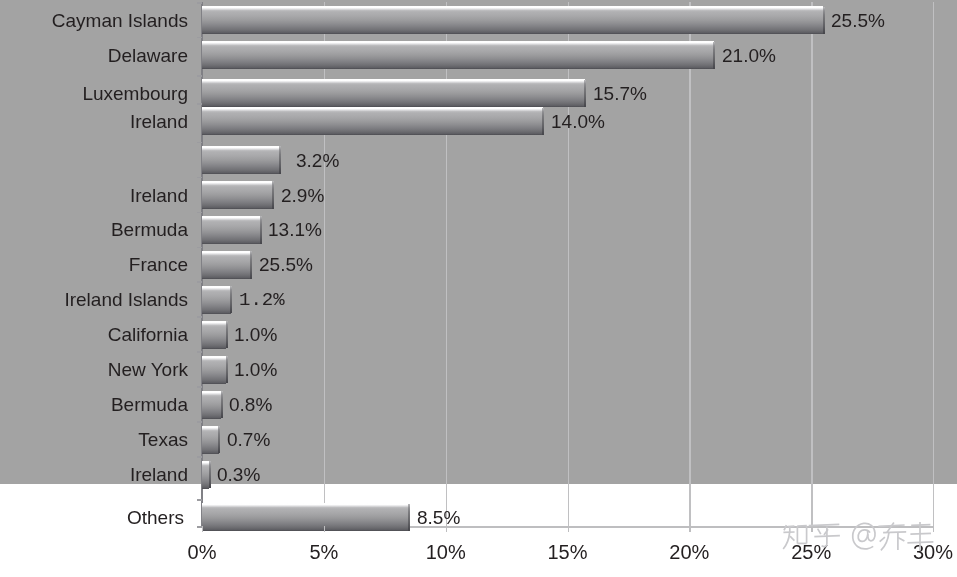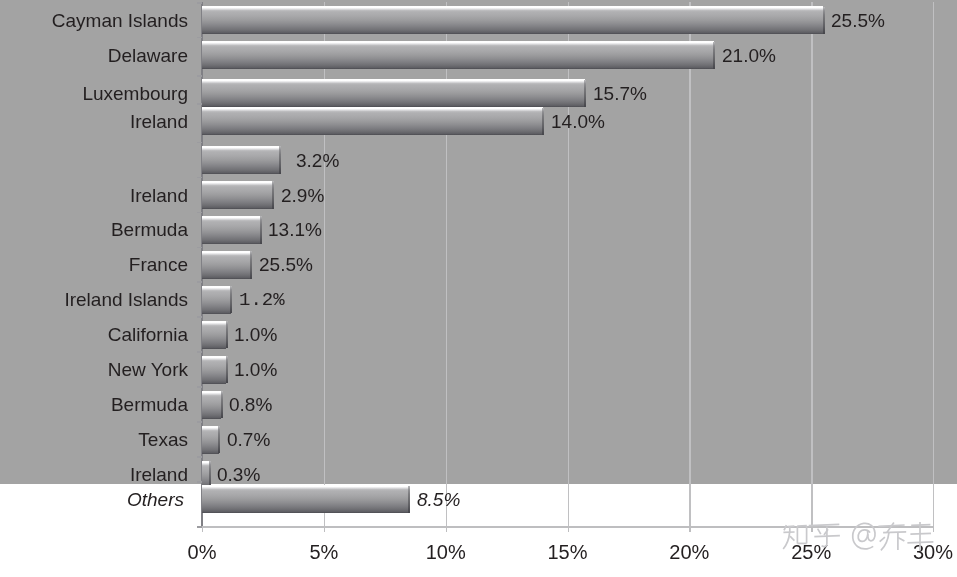--- a/index.html
+++ b/index.html
@@ -160,21 +160,21 @@
     <div class="bar-edge" style="left: 218.26px;"></div>
     <div class="val-label" style="left: 227px;">0.7%</div>
   </div>
   <div class="row" style="top: 456.13px;">
     <div class="cat-label">Ireland</div>
     <div class="y-tick"></div>
     <div class="bar" style="width: 7.31px;"></div>
     <div class="bar-edge" style="left: 208.51px;"></div>
     <div class="val-label" style="left: 217px;">0.3%</div>
   </div>
-  <div class="row" style="top: 481px; font-style: italic;">
+  <div class="row" style="top: 499px;">
     <div class="cat-label" style="right: 773px;">Others</div>
     <div class="y-tick"></div>
     <div class="bar" style="width: 207.12px;"></div>
     <div class="bar-edge" style="left: 408.32px;"></div>
     <div class="val-label" style="left: 417px;">8.5%</div>
   </div>
   </div>
 
   <div class="y-tick y-tick-last"></div>
 

